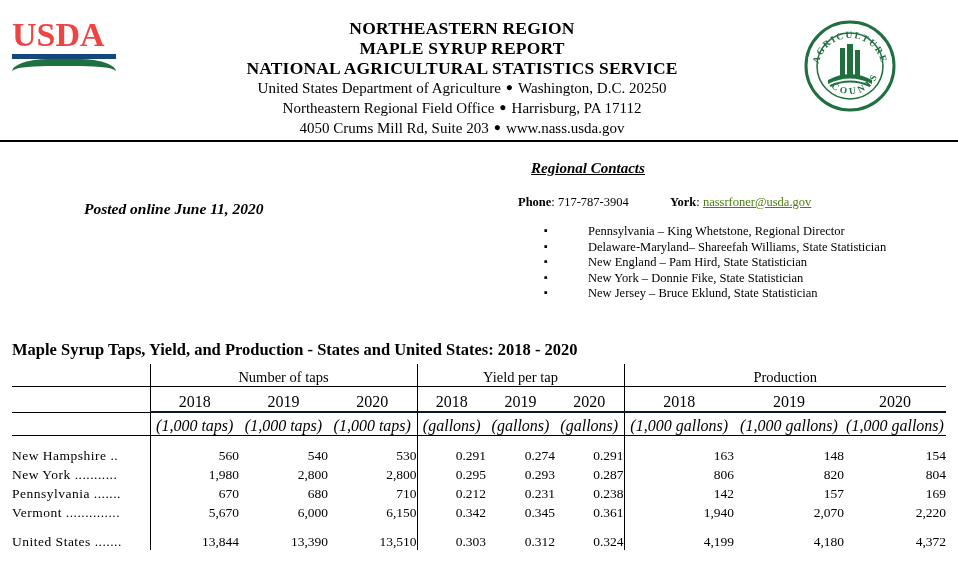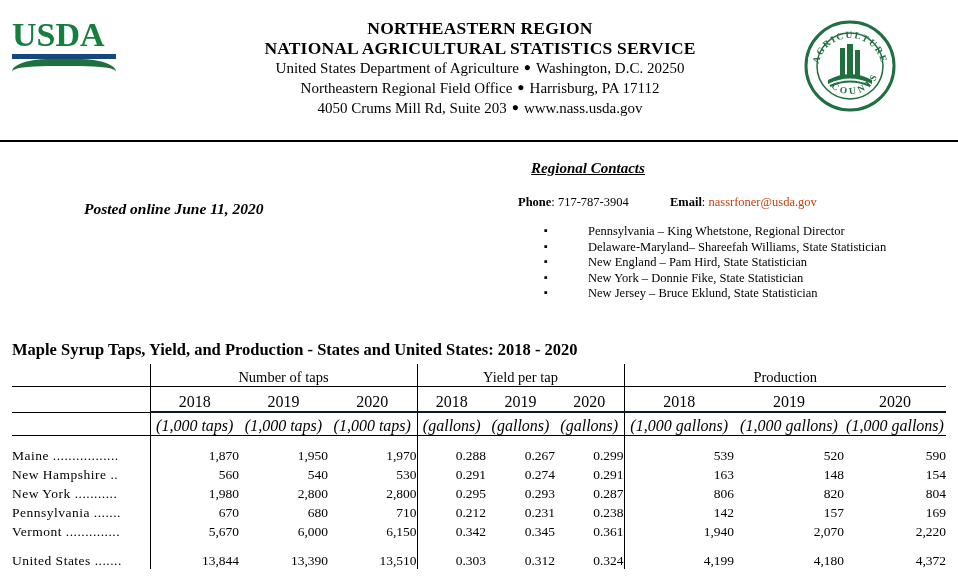--- a/index.html
+++ b/index.html
@@ -30,21 +30,21 @@
     left: 12px;
     top: 18px;
     width: 108px;
     height: 62px;
   }
   .usda-text {
     font-family: "Liberation Serif", serif;
     font-weight: bold;
     font-size: 34px;
     letter-spacing: 0px;
-    color: #15803d;
+    color: #ef4444;
     line-height: 34px;
   }
   .usda-swoosh {
     margin-top: 2px;
     width: 104px;
     height: 16px;
     position: relative;
   }
   .usda-bar {
     position: absolute;
@@ -59,21 +59,21 @@
     left: 0;
     top: 5px;
     width: 104px;
     height: 18px;
     border-top: 7px solid #1f6f3f;
     border-radius: 52px / 18px;
   }
 
   .header-center {
     position: absolute;
-    left: 150px;
+    left: 132px;
     top: 18px;
     width: 660px;
     text-align: center;
   }
   .title-line {
     font-weight: bold;
     font-size: 17.5px;
     line-height: 20px;
     letter-spacing: 0.2px;
   }
@@ -130,21 +130,22 @@
     width: 140px;
     margin: 0 0 0 0;
   }
   .contacts-line {
     margin-top: 18px;
     font-size: 12.5px;
   }
   .contacts-line b { font-weight: bold; margin-top: 32px; }
   .contacts-line .email-label { margin-left: 38px; font-weight: bold; }
   .email-link {
-    color: #c2410c;
+    color: #4d7c0f;
+    text-decoration: underline;
   }
   .contact-list {
     margin: 14px 0 0 0;
     padding: 0 0 0 18px;
     list-style: none;
   }
   .contact-list li {
     font-size: 12.5px;
     line-height: 15.5px;
     position: relative;
@@ -227,20 +228,21 @@
     <div class="usda-logo">
       <div class="usda-text">USDA</div>
       <div class="usda-swoosh">
         <div class="usda-bar"></div>
         <div class="usda-arc"></div>
       </div>
     </div>
 
     <div class="header-center">
       <div class="title-line">NORTHEASTERN REGION</div>
+      <div class="title-line">MAPLE SYRUP REPORT</div>
       <div class="title-line">NATIONAL AGRICULTURAL STATISTICS SERVICE</div>
       <div class="addr-line">
         <span>United States Department of Agriculture</span><span class="bullet-sep">●</span><span>Washington, D.C. 20250</span>
       </div>
       <div class="addr-line">
         <span>Northeastern Regional Field Office</span><span class="bullet-sep">●</span><span>Harrisburg, PA  17112</span>
       </div>
       <div class="addr-line">
         <span>4050 Crums Mill Rd, Suite 203</span><span class="bullet-sep">●</span><span>www.nass.usda.gov</span>
       </div>
@@ -269,21 +271,21 @@
 
     <div class="hr-main"></div>
   </div>
 
   <div class="posted">Posted online June 11, 2020</div>
 
   <div class="contacts">
     <div class="contacts-title">Regional Contacts</div>
     <div class="contacts-line">
       <b>Phone</b><span>: 717-787-3904</span>
-      <span class="email-label">Email</span><span>:</span>
+      <span class="email-label">York</span><span>:</span>
       <span class="email-link">nassrfoner@usda.gov</span>
     </div>
     <ul class="contact-list">
       <li>Pennsylvania – King Whetstone, Regional Director</li>
       <li>Delaware-Maryland– Shareefah Williams, State Statistician</li>
       <li>New England – Pam Hird, State Statistician</li>
       <li>New York – Donnie Fike, State Statistician</li>
       <li>New Jersey – Bruce Eklund, State Statistician</li>
     </ul>
   </div>
@@ -342,32 +344,20 @@
           <td></td>
           <td></td>
         <td class="vline"></td>
           <td></td>
           <td></td>
         <td class="vline"></td>
           <td></td>
           <td></td>
       </tr>
 
-      <tr>
-        <td class="state-cell leader">Maine .................</td>
-        <td class="num vline">1,870</td>
-        <td class="num">1,950</td>
-        <td class="num">1,970</td>
-        <td class="num vline">0.288</td>
-        <td class="num">0.267</td>
-        <td class="num">0.299</td>
-        <td class="num vline">539</td>
-        <td class="num">520</td>
-        <td class="num">590</td>
-      </tr>
 
       <tr>
         <td class="state-cell leader">New Hampshire ..</td>
         <td class="num vline">560</td>
         <td class="num">540</td>
         <td class="num">530</td>
         <td class="num vline">0.291</td>
         <td class="num">0.274</td>
         <td class="num">0.291</td>
         <td class="num vline">163</td>

